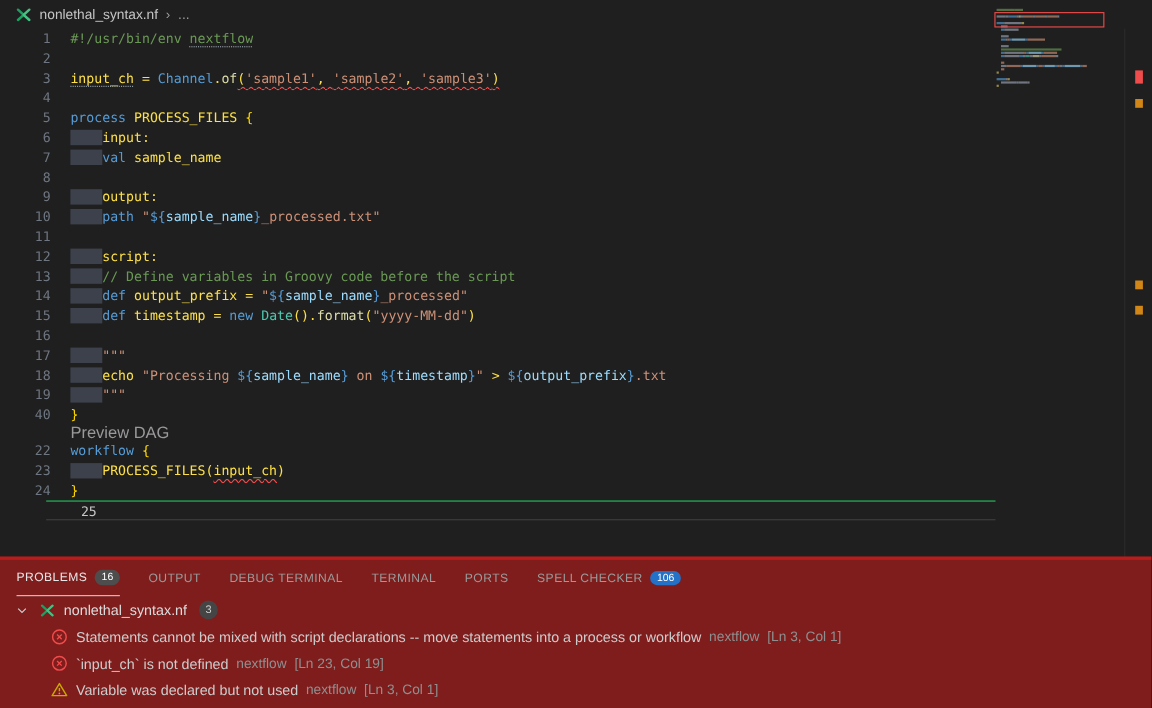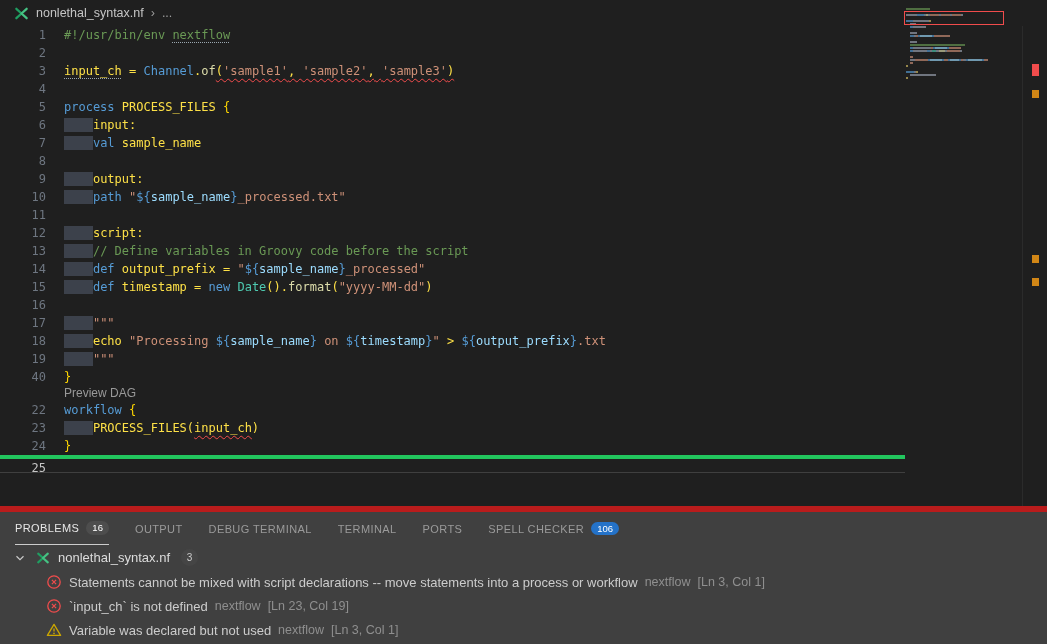--- a/index.html
+++ b/index.html
@@ -8,45 +8,45 @@
   
   .breadcrumb-bar{height:26px;display:flex;align-items:center;gap:7px;padding-left:13px;
                   font-size:12.5px;color:#9d9d9d;}
   .breadcrumb-bar .file{color:#c5c5c5;}
   
   .editor-area{position:absolute;top:26px;left:0;right:0;height:480px;}
   .code-lines{position:absolute;top:0;left:0;right:142px;bottom:0;
               font-family:"DejaVu Sans Mono",monospace;font-size:12px;line-height:18px;}
   .line{display:flex;height:18px;white-space:pre;box-sizing:border-box;}
   .line.lens{height:15px;line-height:15px;}
-  .line.active{border-top:4px solid #22c55e;border-bottom:1px solid #3f3f3f;}
+  .line.active{border-top:1px solid #22c55e;border-bottom:1px solid #3f3f3f;margin-left:42px;}
   .ln{flex:none;width:46px;text-align:right;padding-right:18px;color:#6e7681;}
   .line.active .ln{color:#c6c6c6;}
   .codetxt{flex:1;color:#d4d4d4;}
-  .lens-text{font-family:"Liberation Sans",sans-serif;font-size:12px;color:#999999;cursor:pointer;}
+  .lens-text{font-family:"Liberation Sans",sans-serif;font-size:15px;color:#999999;cursor:pointer;}
   .tok.c{color:#6A9955}.tok.k{color:#569CD6}.tok.t{color:#4EC9B0}.tok.f{color:#DCDCAA}
   .tok.s{color:#CE9178}.tok.d{color:#fde047}.tok.v{color:#9CDCFE}.tok.b{color:#FFD700}
   .tok.ws{background:#3c414b;}
   .u-err{text-decoration-line:underline;text-decoration-style:wavy;text-decoration-color:#f14c4c;
          text-decoration-thickness:1px;text-underline-offset:3px;}
   .u-dot{text-decoration-line:underline;text-decoration-style:dotted;text-decoration-color:#9aa7b0;
          text-decoration-thickness:1px;text-underline-offset:3px;}
   
   .minimap{position:absolute;top:8px;right:26px;width:115px;}
   .mline{height:2px;margin-bottom:1px;display:flex;}
   .mseg{height:2px;display:inline-block;opacity:.65;}
   .m-c{background:#6A9955}.m-k{background:#569CD6}.m-t{background:#4EC9B0}.m-f{background:#DCDCAA}
   .m-s{background:#CE9178}.m-d{background:#9da5b4}.m-v{background:#9CDCFE}.m-b{background:#d7c064}
   .m-ws{background:transparent;opacity:1;}
   .mini-errbox{position:absolute;left:-2px;top:3px;width:98px;height:12px;border:1px solid #f14c4c;}
   .vline{position:absolute;left:1022px;top:0;width:1px;height:506px;background:#2b2b2b;}
   .ruler{position:absolute;top:0;right:0;width:18px;height:506px;}
   .rmark{position:absolute;left:3px;width:7px;}
   
-  .panel{position:absolute;left:0;right:0;top:506px;bottom:0;background:#404040;border-top:6px solid #b91c1c;}
+  .panel{position:absolute;left:0;right:0;top:506px;bottom:0;background:#7f1d1d;border-top:3px solid #b91c1c;}
   .panel-tabs{display:flex;align-items:stretch;gap:26px;height:33px;padding:0 15px;font-size:11px;
               letter-spacing:.4px;color:#9a9a9a;}
   .tab{display:flex;align-items:center;gap:7px;cursor:pointer;box-sizing:border-box;}
   .tab.active{color:#e7e7e7;border-bottom:1px solid #cccccc;}
   .badge{font-size:9.5px;letter-spacing:0;background:#4d4d4d;color:#ffffff;border-radius:9px;
          padding:2px 6px;line-height:1;}
   .badge.blue{background:#2472c8;}
   .problems{font-size:13px;}
   .file-row{display:flex;align-items:center;gap:7px;height:25px;padding-left:12px;cursor:pointer;}
   .file-row .fname{color:#dcdcdc;}

